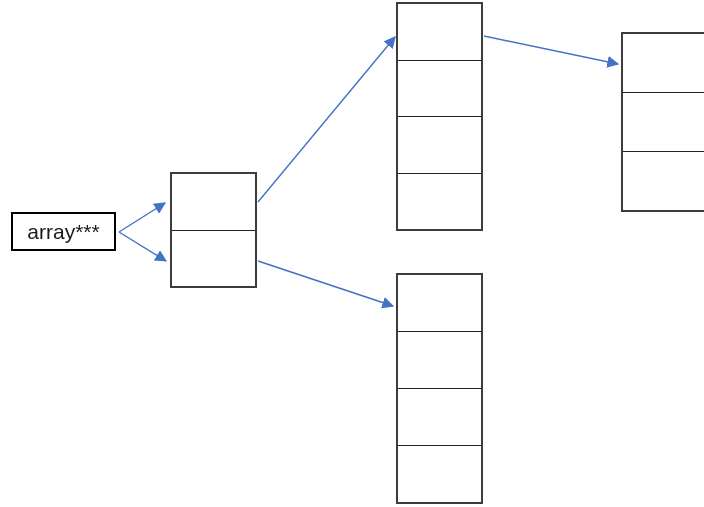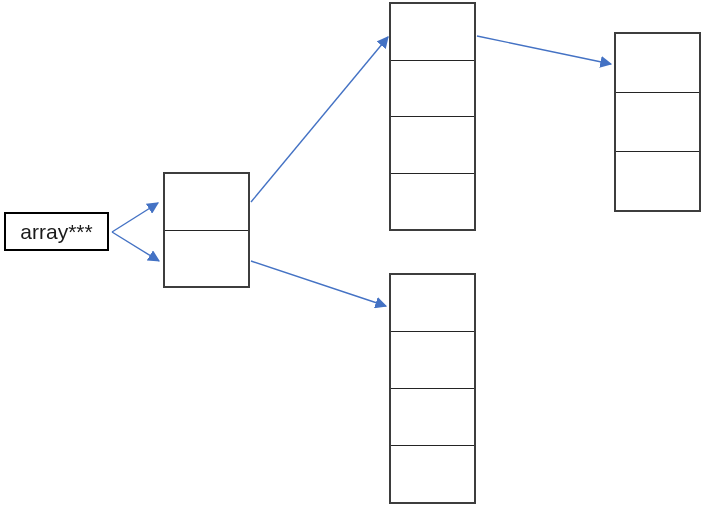--- a/index.html
+++ b/index.html
@@ -6,20 +6,21 @@
   html, body {
     width: 704px; height: 507px;
     background: #ffffff;
     font-family: "Liberation Sans", sans-serif;
     overflow: hidden;
   }
   .canvas {
     position: relative;
     width: 624px; height: 507px;
     background: #ffffff;
+    margin-left: 7px;
   }
   .label-box {
     position: absolute;
     left: 4px; top: 212px;
     width: 105px; height: 39px;
     border: 2.5px solid #000000;
     background: #ffffff;
     display: flex;
     align-items: center;
     justify-content: center;

